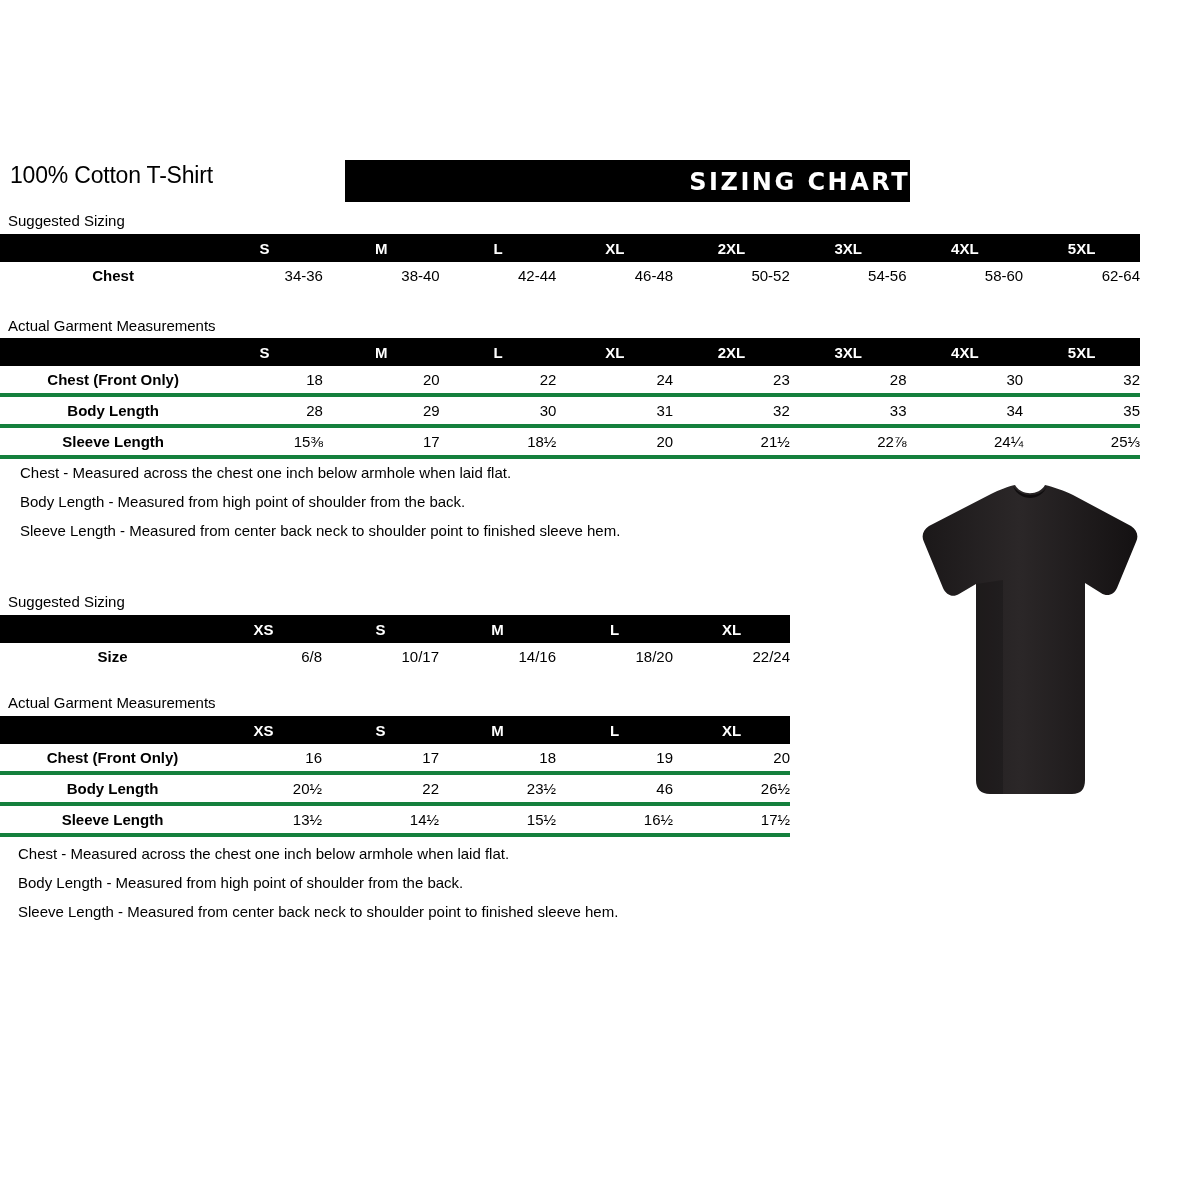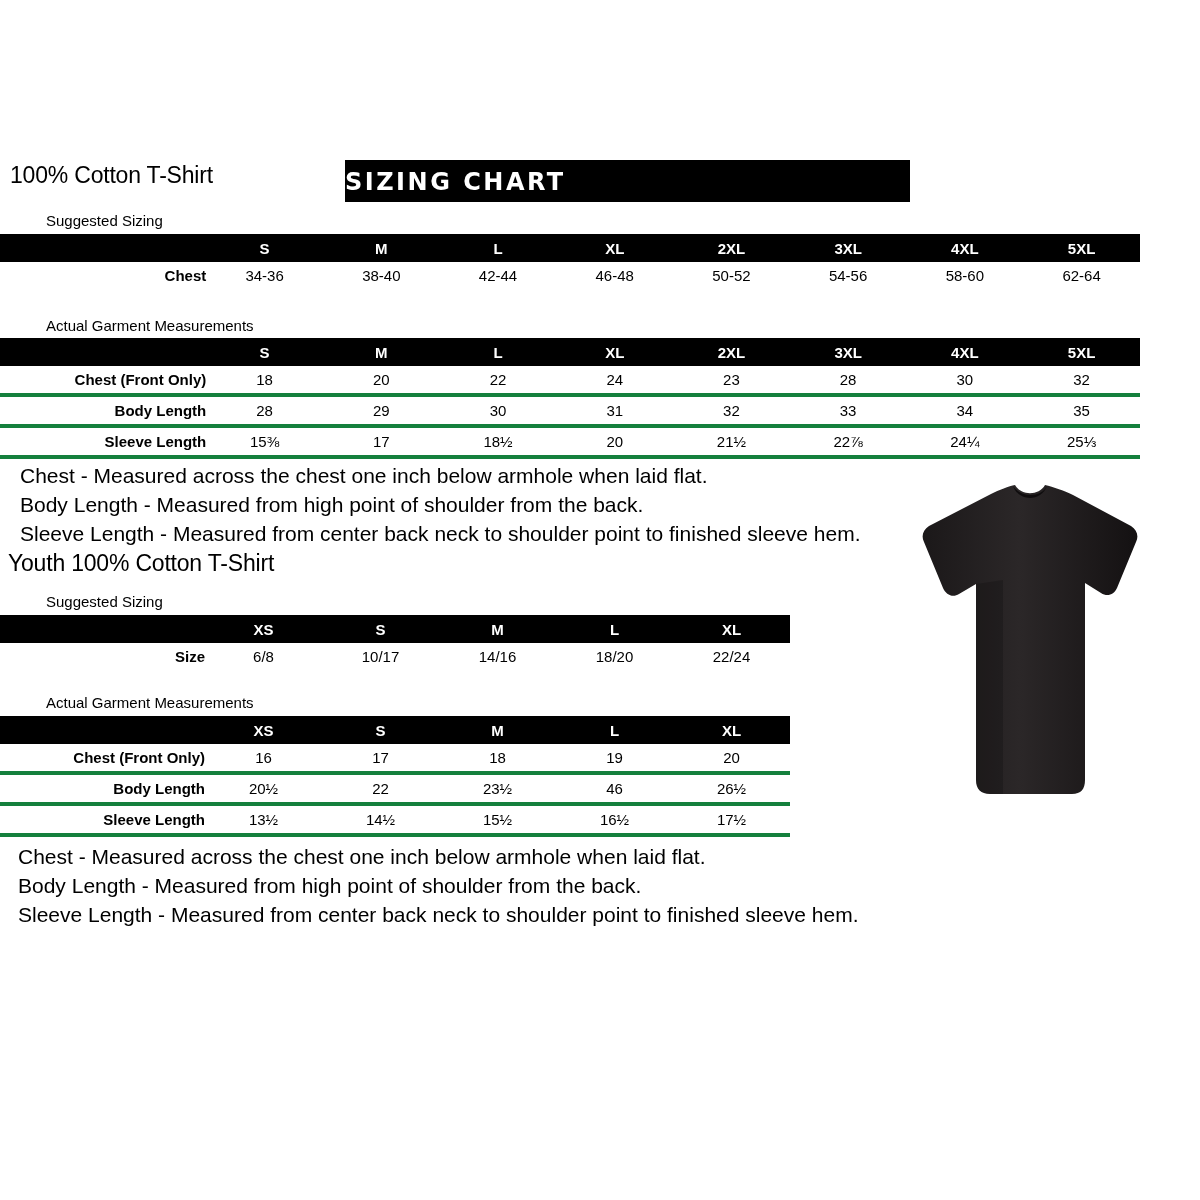--- a/index.html
+++ b/index.html
@@ -45,35 +45,34 @@
     top: 0;
     width: 565px;
     height: 42px;
     background: #000000;
   }
   .sizing-banner span {
     position: absolute;
     left: 0;
     right: 0;
     top: 8px;
-    text-align: left;
+    text-align: right;
     color: #ffffff;
     font-size: 24px;
     font-weight: bold;
     letter-spacing: 2.5px;
     font-family: "DejaVu Sans", sans-serif;
   }
 
   .small-label {
     position: absolute;
     font-size: 15px;
     font-weight: 400;
     color: #000;
     white-space: nowrap;
-    margin-left: 38px;
   }
 
   
   .tbl {
     position: absolute;
     border-collapse: collapse;
     table-layout: fixed;
     font-size: 15px;
   }
   .tbl td, .tbl th {
@@ -89,37 +88,37 @@
     color: #ffffff;
     font-weight: bold;
     text-align: center;
     font-size: 15px;
     height: 28px;
   }
   .tbl thead td.first {
     text-align: left;
   }
   .tbl tbody td.rowhdr {
-    text-align: right;
+    text-align: center;
     font-weight: bold;
     padding-left: 20px;
     font-size: 15px;
   }
   .tbl tbody td.val {
-    text-align: center;
+    text-align: right;
     font-weight: 400;
   }
   .tbl tbody tr.ruled td {
     border-bottom: 4px solid #15803d;
   }
 
   
   .note {
     position: absolute;
-    font-size: 21px;
+    font-size: 15px;
     white-space: nowrap;
   }
 
   .youth-title {
     position: absolute;
     left: 8px;
     top: 550px;
     font-size: 23px;
     font-weight: 400;
     letter-spacing: -0.2px;
@@ -250,21 +249,20 @@
         <td class="val">24¼</td>
         <td class="val">25⅓</td>
       </tr>
     </tbody>
   </table>
 
   <div class="note" style="left:20px; top:464px;">Chest - Measured across the chest one inch below armhole when laid flat.</div>
   <div class="note" style="left:20px; top:493px;">Body Length - Measured from high point of shoulder from the back.</div>
   <div class="note" style="left:20px; top:522px;">Sleeve Length - Measured from center back neck to shoulder point to finished sleeve hem.</div>
 
-  <div class="youth-title">Youth 100% Cotton T-Shirt</div>
 
   <div class="small-label" style="left:8px; top:593px;">Suggested Sizing</div>
 
   <table class="tbl" style="left:0px; top:615px; width:790px;">
     <colgroup>
       <col style="width:205px">
       <col style="width:117px">
         <col style="width:117px">
         <col style="width:117px">
         <col style="width:117px">

